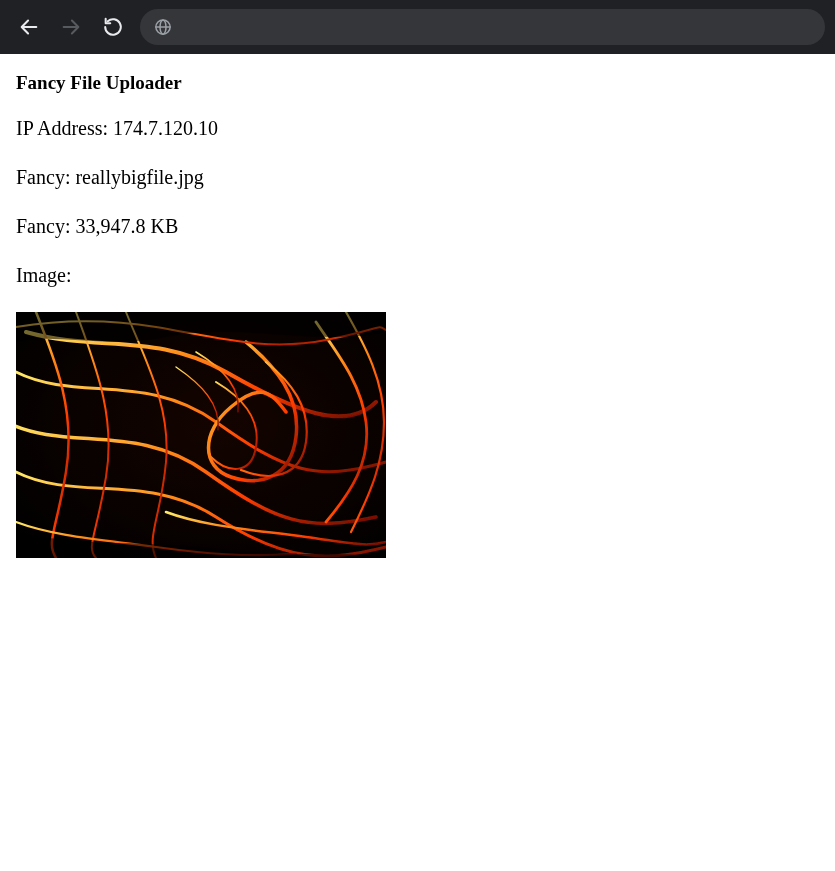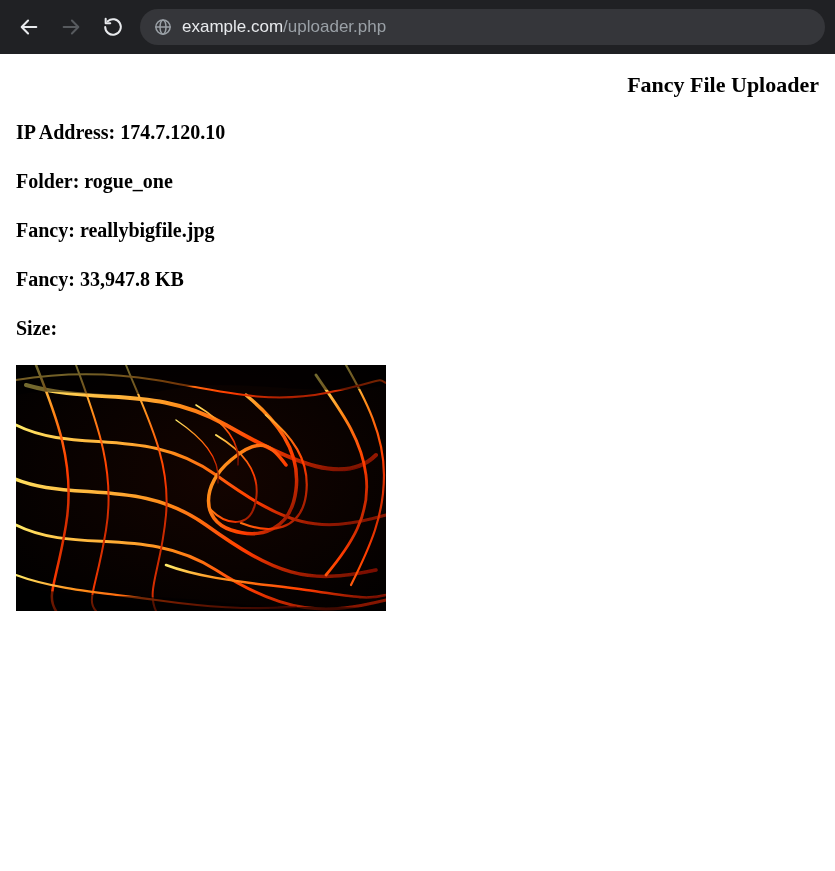--- a/index.html
+++ b/index.html
@@ -58,29 +58,27 @@
   }
   .url-host { color: #e8eaed; }
   .url-path { color: #9aa0a6; }
 
   
   .page {
     padding: 18px 16px 16px 16px;
   }
   .page-title {
     font-weight: bold;
-    font-size: 22px;
+    font-size: 19px;
     margin: 0 0 22px 0;
-    text-align: right;
   }
   .row {
     margin: 0 0 24px 0;
     font-size: 20px;
     line-height: 1.25;
-    font-weight: bold;
   }
   .row .label::after { content: ": "; }
 
   
   .lava-wrap {
     width: 370px;
     height: 246px;
     overflow: hidden;
     background: #000;
   }
@@ -113,51 +111,45 @@
   </div>
 
   <div class="address-bar">
     <span class="globe-icon">
       <svg width="18" height="18" viewBox="0 0 24 24" fill="none" stroke="#9aa0a6" stroke-width="2" stroke-linecap="round" stroke-linejoin="round">
         <circle cx="12" cy="12" r="9.5"></circle>
         <ellipse cx="12" cy="12" rx="4" ry="9.5"></ellipse>
         <line x1="2.5" y1="12" x2="21.5" y2="12"></line>
       </svg>
     </span>
-    <span class="url-text">
-      <span class="url-host">example.com</span><span class="url-path">/uploader.php</span>
-    </span>
   </div>
 
 </div>
 
 <div class="page">
 
   <p class="page-title">Fancy File Uploader</p>
 
   <p class="row">
     <span class="label">IP Address</span><span>174.7.120.10</span>
   </p>
 
 
 
-  <p class="row">
-    <span class="label">Folder</span><span>rogue_one</span>
-  </p>
 
   <p class="row">
     <span class="label">Fancy</span><span>reallybigfile.jpg</span>
   </p>
 
   <p class="row">
     <span class="label">Fancy</span><span>33,947.8 KB</span>
   </p>
 
   <p class="row">
-    <span class="label">Size</span><span></span>
+    <span class="label">Image</span><span></span>
   </p>
 
   <div class="lava-wrap">
 
     <svg viewBox="0 0 370 246" preserveAspectRatio="xMidYMid slice">
       <defs>
         <radialGradient id="bgGlow" cx="55%" cy="45%" r="75%">
           <stop offset="0%" stop-color="#140400"></stop>
           <stop offset="100%" stop-color="#000000"></stop>
         </radialGradient>

